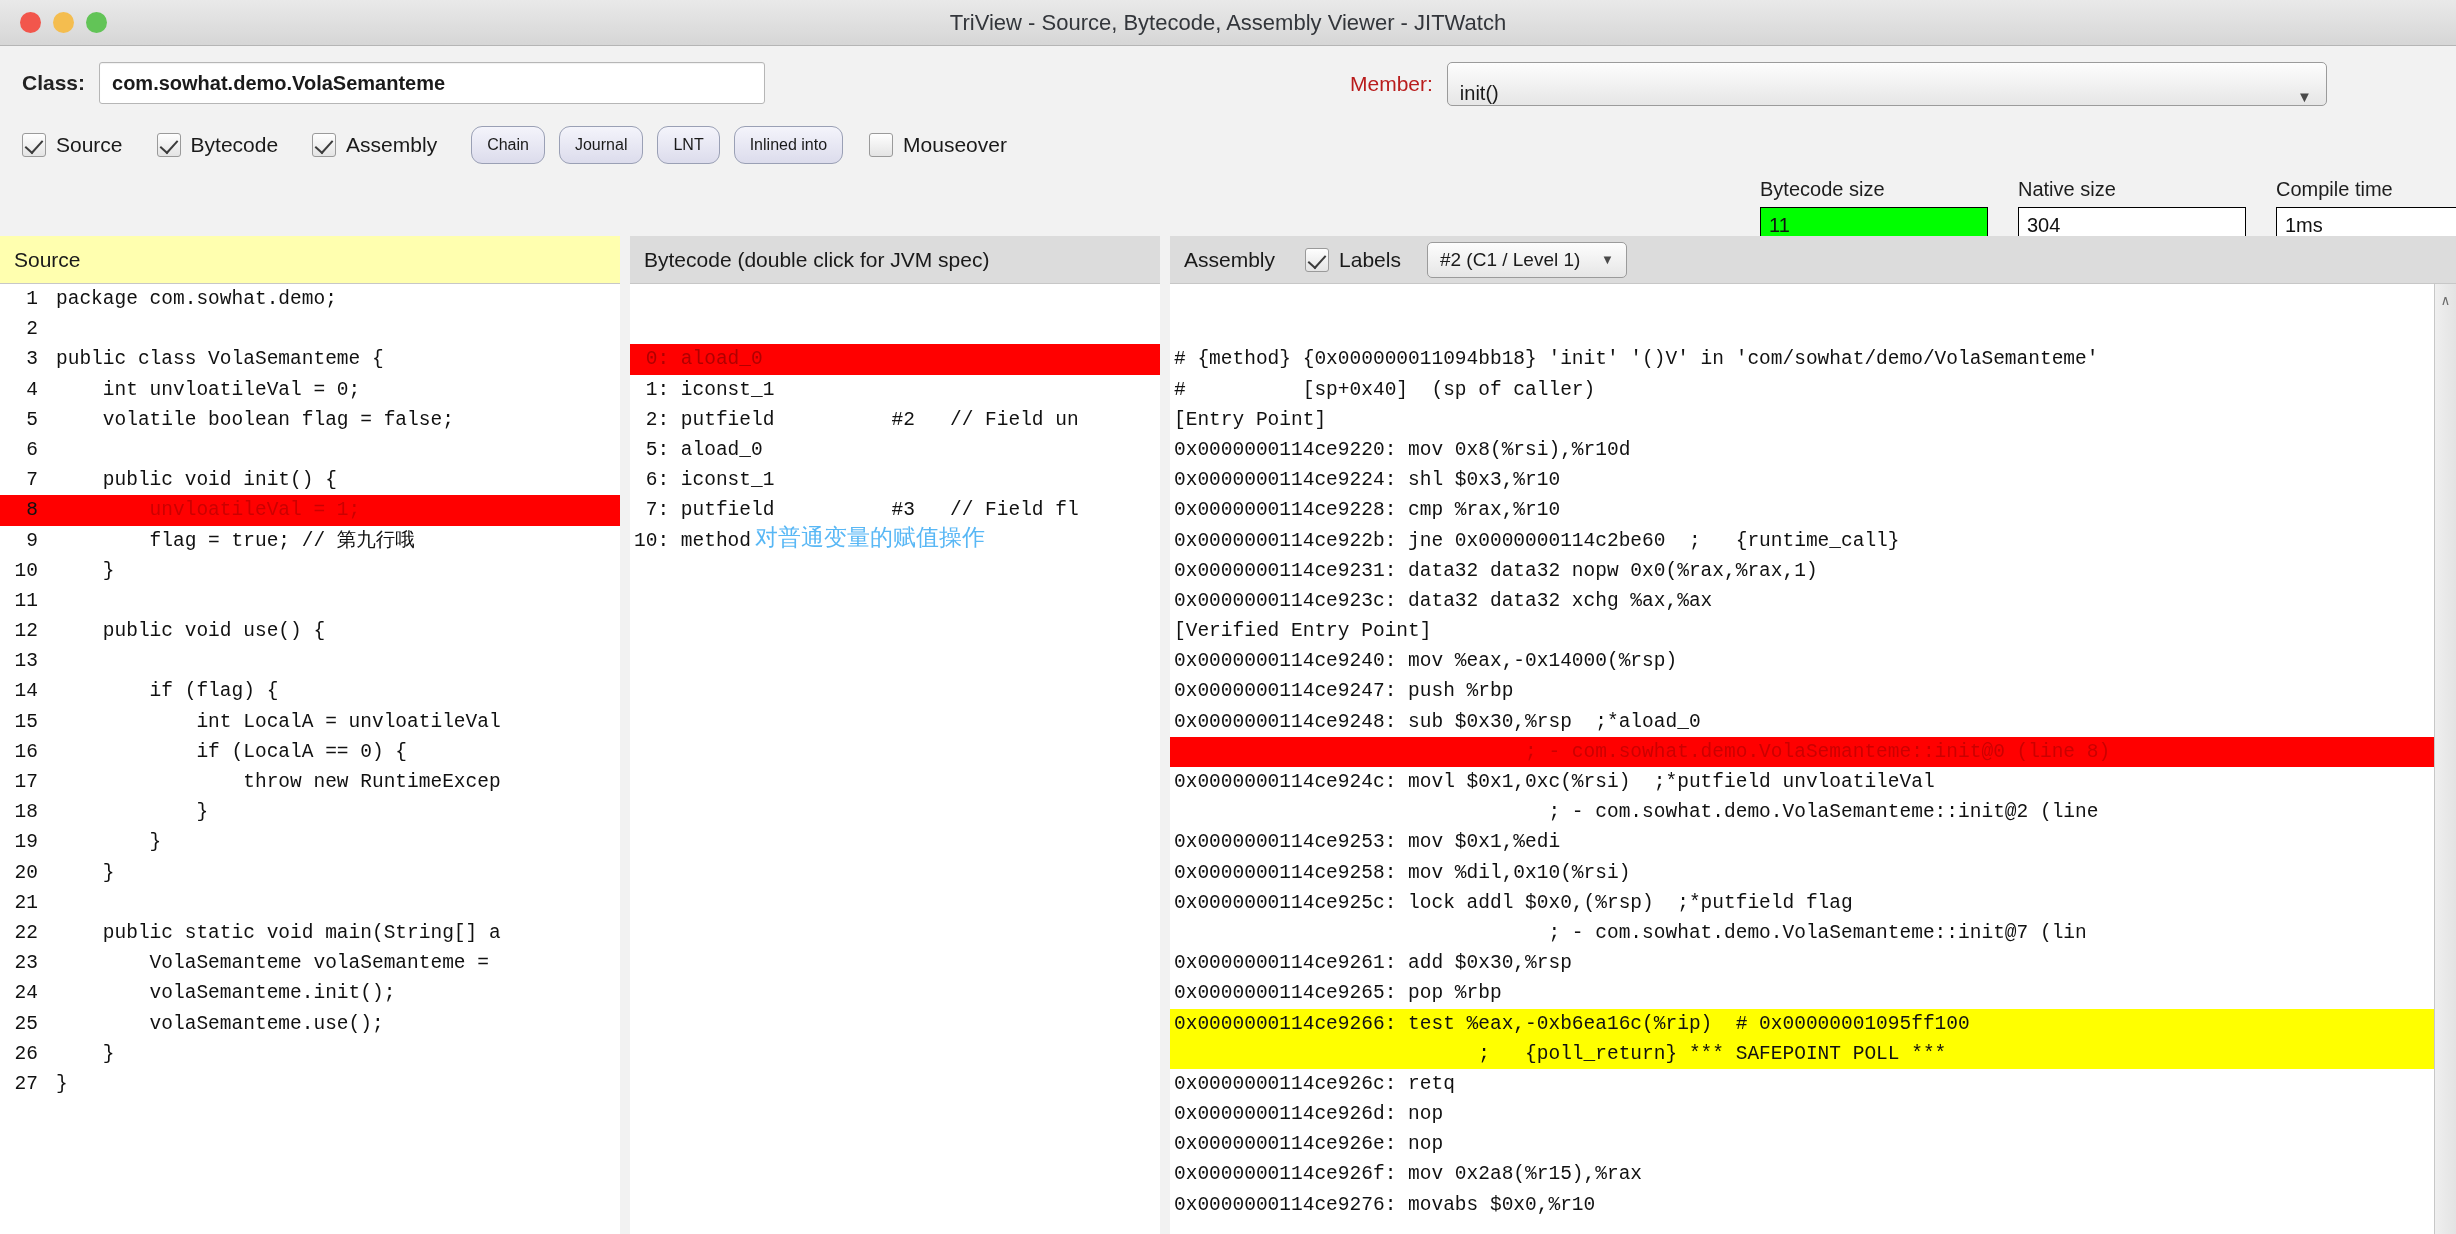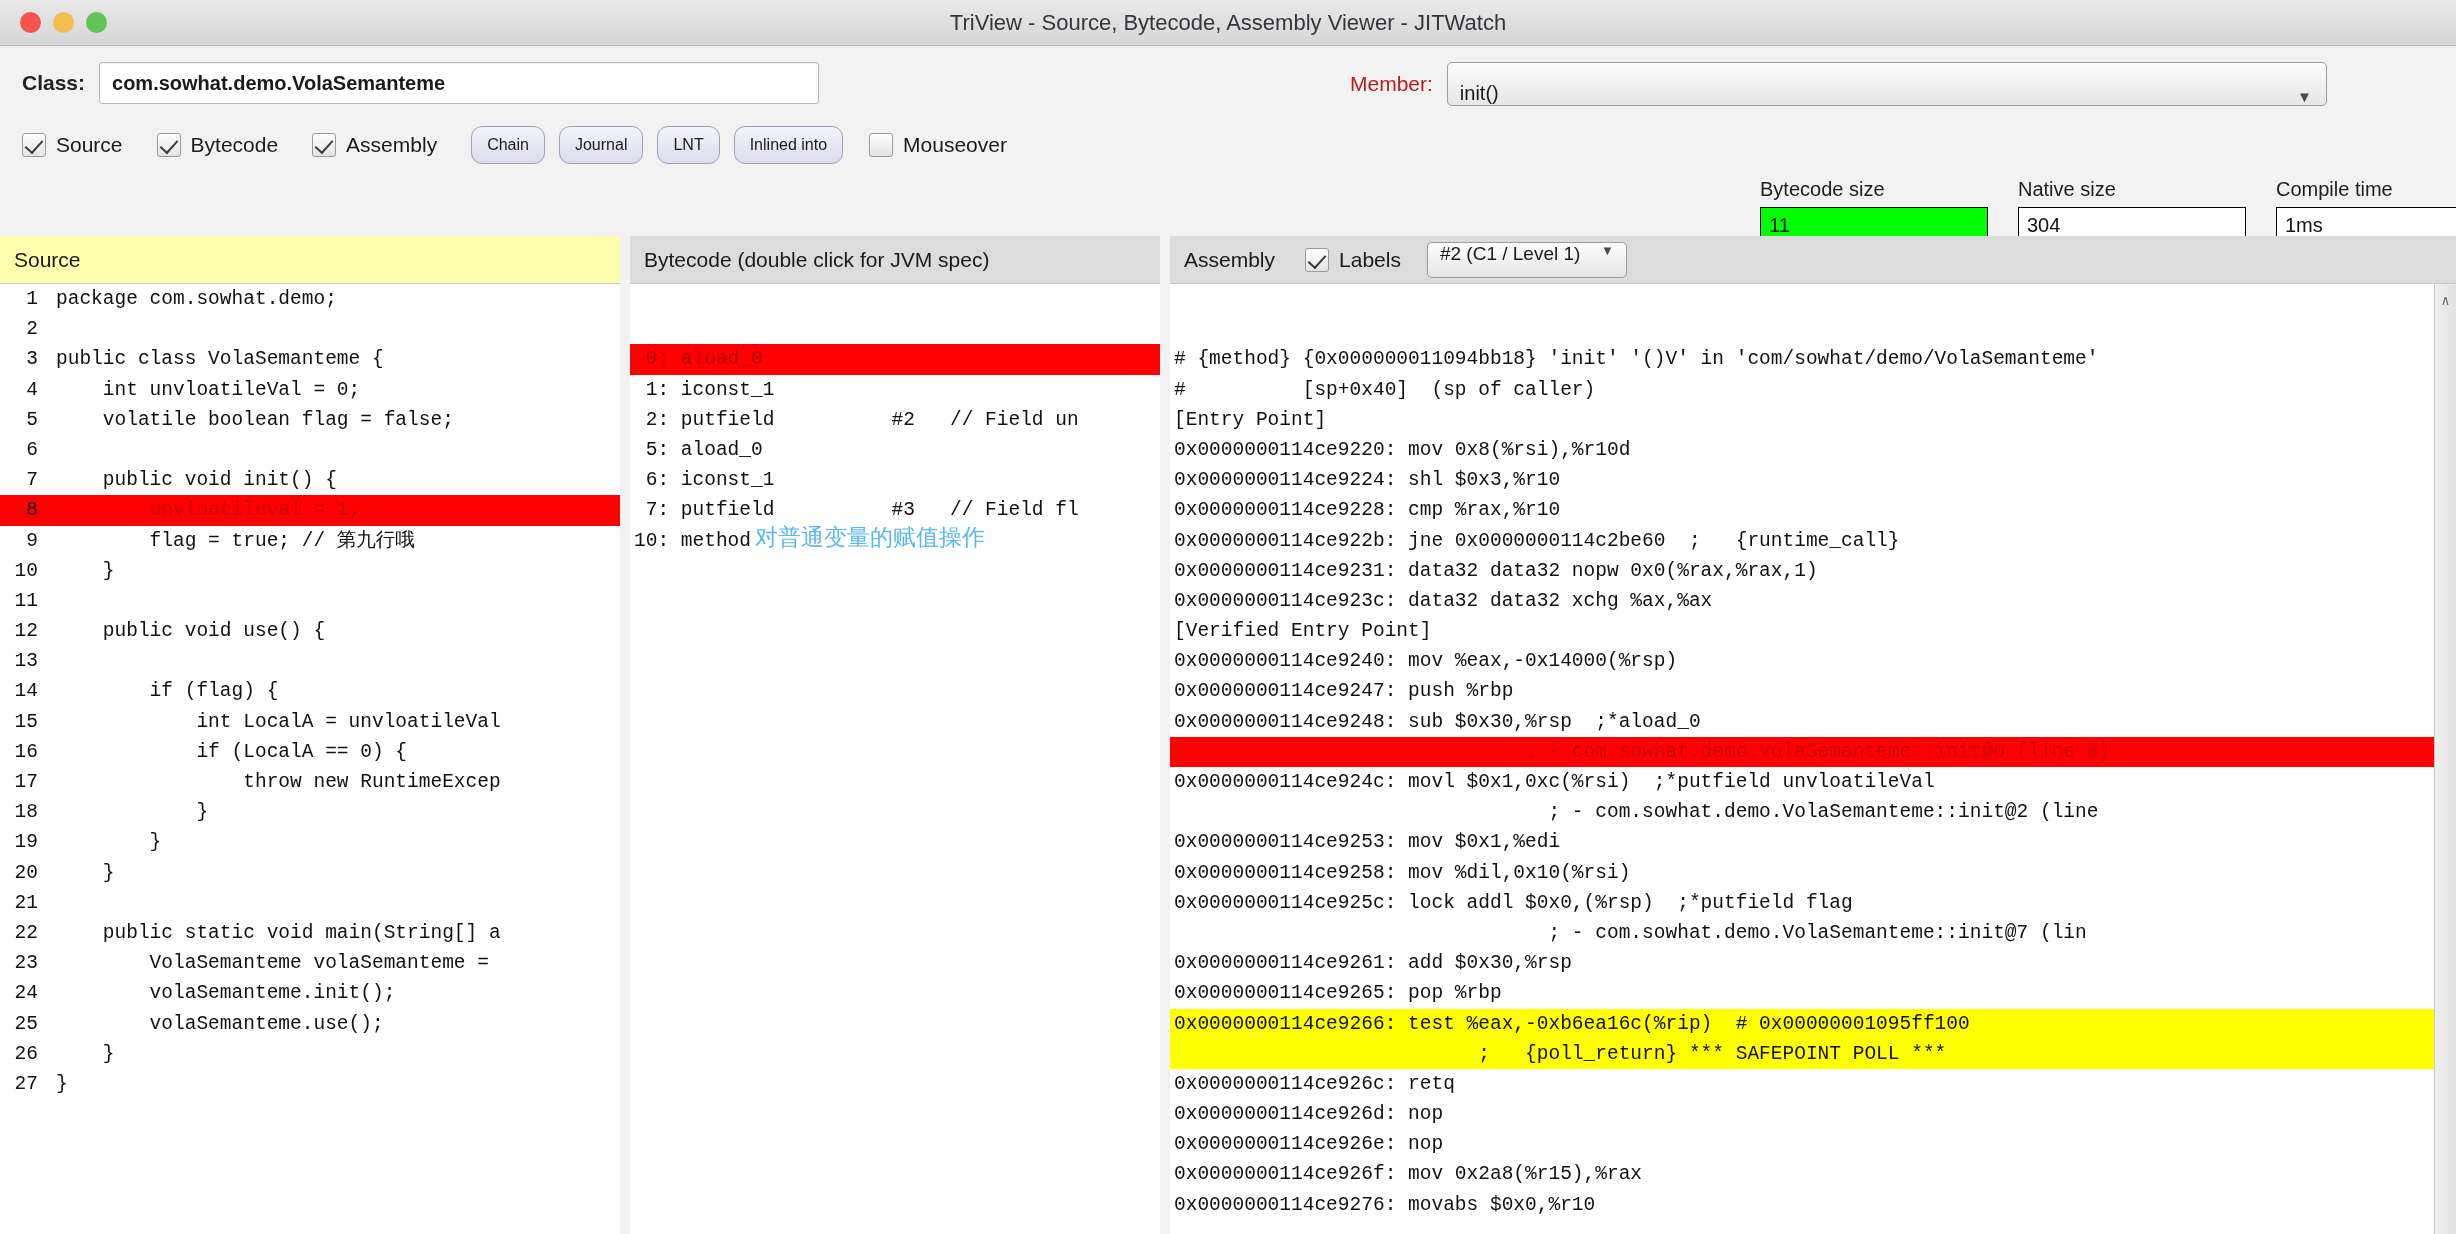--- a/index.html
+++ b/index.html
@@ -33,21 +33,21 @@
   
   #topArea { flex:0 0 190px; background:#f2f2f2; position:relative; }
 
   .rowClass { display:flex; align-items:center; padding:16px 0 0 22px;font-weight:bold; }
   .lblClass { font-size:21px; color:#222; margin-right:14px; }
   .textfield {
     height:42px; background:#fff; border:1px solid #b6b6b6; border-radius:3px;
     font-size:20px; color:#1a1a1a; display:flex; align-items:center; padding:0 12px;
     box-shadow:inset 0 1px 1px rgba(0,0,0,.06);
   }
-  #classField { width:720px; }
+  #classField { width:666px; }
 
   
   #memberBlock { position:absolute; left:1350px; top:16px; display:flex; align-items:center; }
   .lblMember { font-size:21px; color:#b91c1c; margin-right:14px; }
   #memberCombo {
     width:880px; height:44px; border:1px solid #9b9b9b; border-radius:5px;
     background:linear-gradient(180deg,#fdfdfd 0%,#e6e6e6 100%);
     display:flex; align-items:flex-end; padding:0 12px; font-size:20px; color:#1a1a1a;
     position:relative;
   }
@@ -114,21 +114,21 @@
     font-size:14px; color:#6a6a6a; padding:2px 0;
   }
 
   .splitter { width:10px; background:#f2f2f2; cursor:col-resize; }
 
   
   .asmCheck { display:flex; align-items:center; margin-left:30px; }
   #asmCombo {
     margin-left:26px; height:36px; min-width:200px; border:1px solid #9b9b9b; border-radius:5px;
     background:linear-gradient(180deg,#fdfdfd 0%,#e6e6e6 100%);
-    display:flex; align-items:flex-start; padding:0 12px; font-size:19px; color:#1a1a1a;
+    display:flex; align-items:center; padding:0 12px; font-size:19px; color:#1a1a1a;
     position:relative; padding-right:40px;
   }
   #asmCombo .caret { position:absolute; right:12px; font-size:13px; color:#4a4a4a; }
 
   
   #bcNote {
     position:absolute; left:125px; top:238px;
     font-family:"Liberation Sans", sans-serif;
     font-size:23px; color:#58b7f5; white-space:nowrap;
   }

